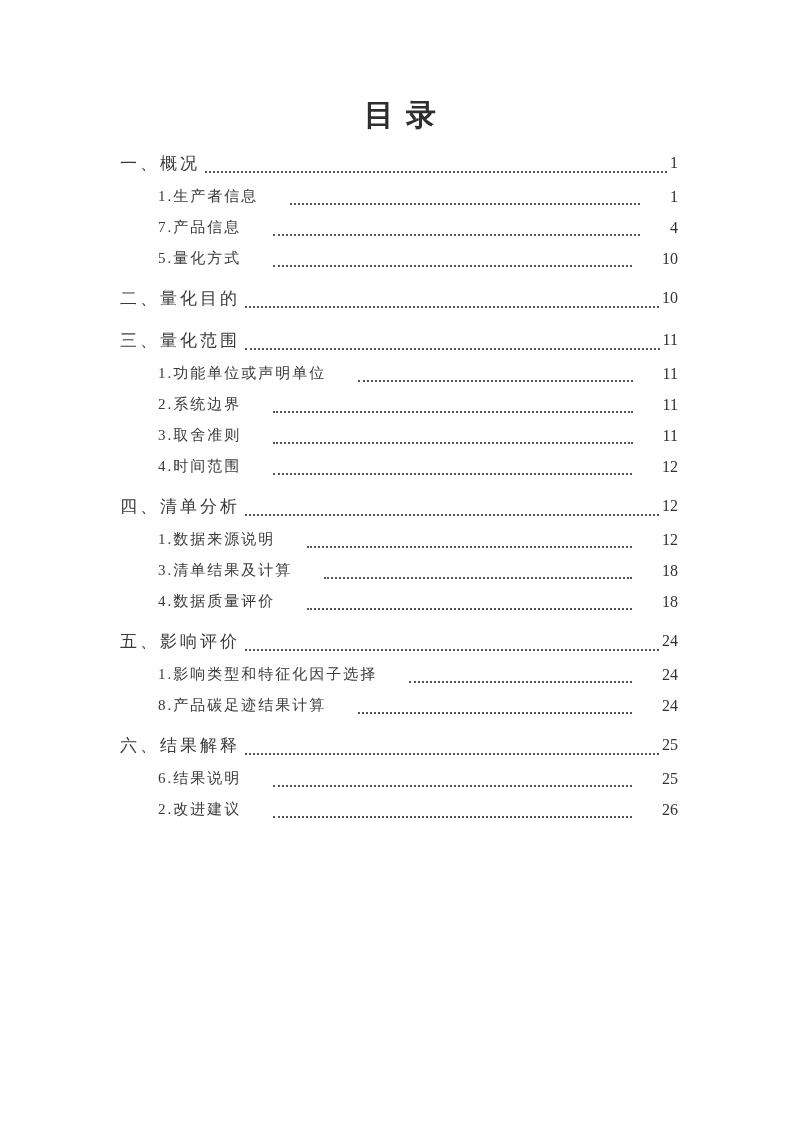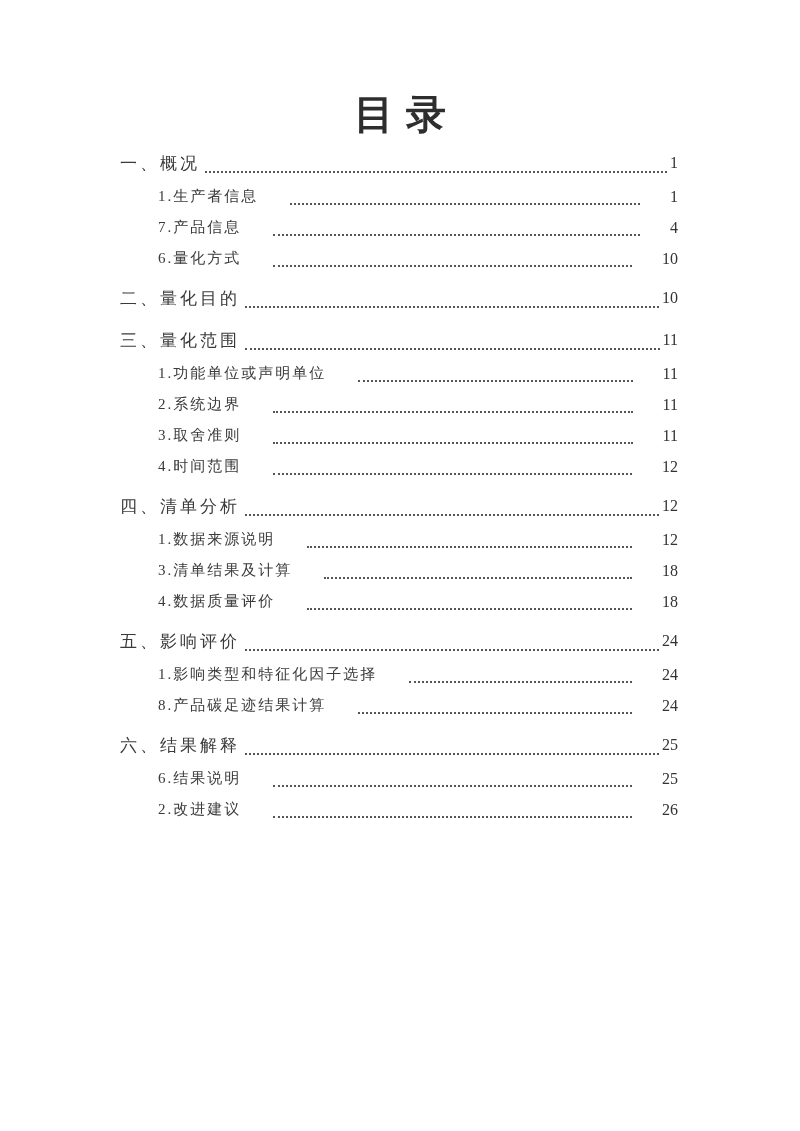--- a/index.html
+++ b/index.html
@@ -4,21 +4,21 @@
 <style>
   html,body{margin:0;padding:0;background:#ffffff;}
   .page{
     width:800px;height:1131px;background:#ffffff;position:relative;
     overflow:hidden;margin:0 auto;
     font-family:"Liberation Serif","DejaVu Serif",serif;
     color:#3a3a3a;
   }
   .doc-title{
     margin-top:94px;height:42px;line-height:42px;
-    text-align:center;font-size:40px;font-weight:bold;
+    text-align:center;font-size:30px;font-weight:bold;
     letter-spacing:12px;text-indent:12px;color:#2e2e2e;
   }
   .toc{padding:9px 122px 0 120px;}
   .row{display:flex;align-items:center;}
   .row.lvl1{height:36px;font-size:17px;margin-top:6px;letter-spacing:3px;}
   .row.lvl1.first{margin-top:0;}
   .row.lvl2{height:31px;font-size:15px;padding-left:38px;letter-spacing:2px;gap:27px;}
   .label{white-space:nowrap;color:#3a3a3a;}
   .leader{
     flex:1;align-self:flex-end;
@@ -52,21 +52,21 @@
       <span class="page-num">1</span>
     </div>
 
     <div class="row lvl2">
       <span class="label">7.产品信息</span>
       <span class="leader"></span>
       <span class="page-num">4</span>
     </div>
 
     <div class="row lvl2">
-      <span class="label">6.量化方式</span>
+      <span class="label">5.量化方式</span>
       <span class="leader"></span>
       <span class="page-num">10</span>
     </div>
 
     <div class="row lvl1">
       <span class="label">二、量化目的</span>
       <span class="leader"></span>
       <span class="page-num">10</span>
     </div>
 

